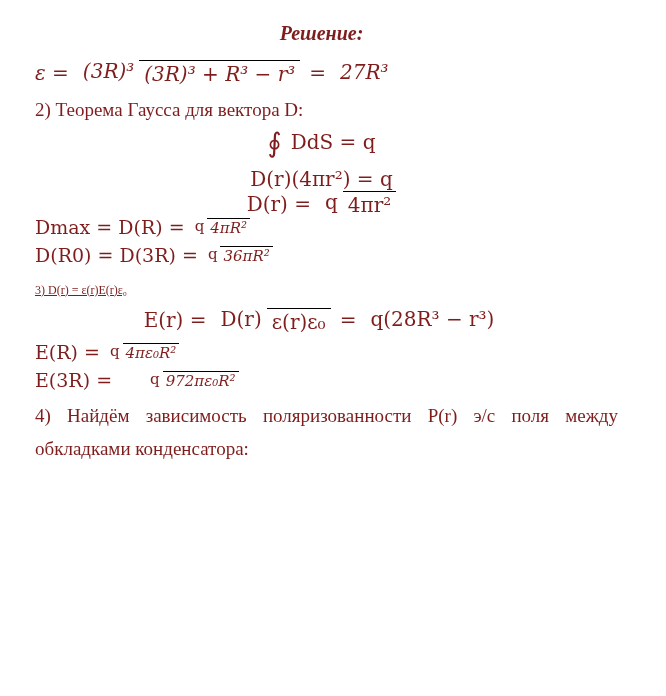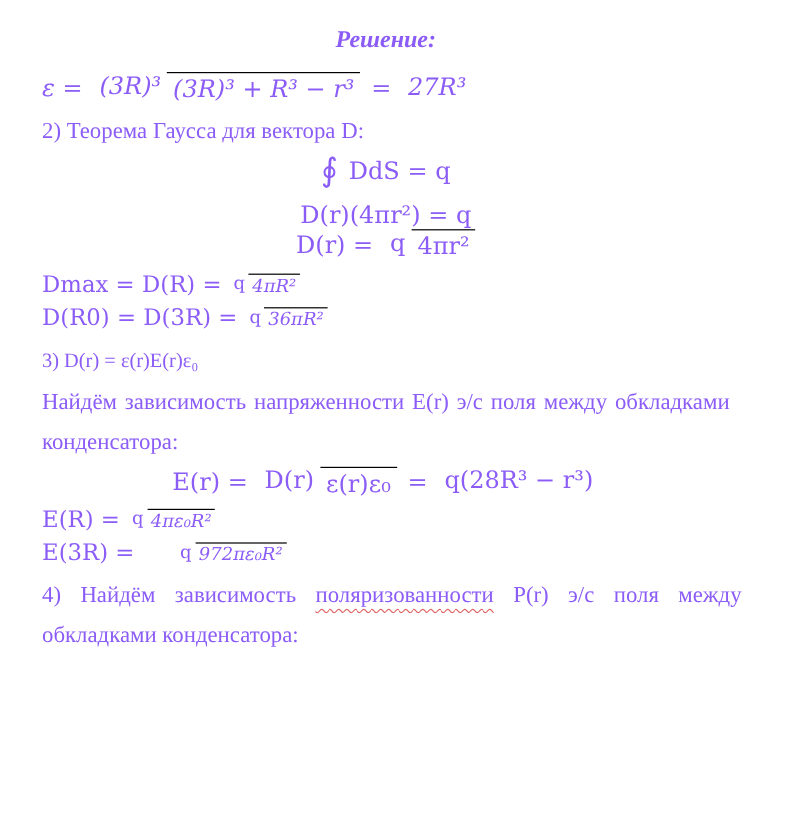--- a/index.html
+++ b/index.html
@@ -1,21 +1,21 @@
 <!DOCTYPE html>
 <html><head>
 <meta charset="utf-8">
 <style>
   html, body { margin: 0; padding: 0; background: #ffffff; }
   .page {
     width: 626px;
     height: 696px;
     box-sizing: border-box;
     background: #ffffff;
-    color: #8b5cf6;
+    color: #7f1d1d;
     font-family: "Liberation Serif", serif;
     font-size: 19px;
     padding: 22px 18px 0 35px;
     overflow: hidden;
     position: relative;
   }
   .title {
     text-align: center;
     font-size: 20px;
     font-weight: bold;
@@ -46,21 +46,20 @@
     flex-direction: row;
     text-align: center;
   }
   .frac .num { display: block; padding: 0 5px 2px; }
   .frac .den { display: block; border-top: 1.6px solid #000; padding: 2px 5px 0; }
   .frac.small { font-size: 15px; }
   .frac.small .num { padding: 0 3px 1px; }
   .frac.small .den { padding: 1px 3px 0; }
   .it { font-style: italic; }
   .squiggle {
-    text-decoration: underline;
     text-decoration-style: wavy;
     text-decoration-color: #e06666;
     text-decoration-thickness: 1px;
     text-underline-offset: 4px;
   }
   .big-op { font-size: 27px; line-height: 1; }
   .wide { margin-right: -10px; }
 </style>
 </head>
 <body>
@@ -94,39 +93,38 @@
   </div>
 
   <div class="math center" style="">
     <span>D(r) =</span>
     <span class="frac">
       <span class="num">q</span>
       <span class="den">4πr²</span>
     </span>
   </div>
 
-  <div class="math inline" style="margin-top:10px;">
+  <div class="math inline" style="">
     <span>Dmax = D(R) =</span>
     <span class="frac small">
       <span class="num">q</span>
       <span class="den it">4πR²</span>
     </span>
   </div>
 
   <div class="math inline" style="margin-top:6px;">
     <span>D(R0) = D(3R) =</span>
     <span class="frac small">
       <span class="num">q</span>
       <span class="den it">36πR²</span>
     </span>
   </div>
 
-  <p class="line" style="margin-top:10px; font-size:17px;">3) D(r) = ε(r)E(r)ε₀</p>
+  <p class="line" style="margin-top:10px; font-size:12px;text-decoration:underline;">3) D(r) = ε(r)E(r)ε₀</p>
 
-  <p class="just" style="margin-top:5px;">Найдём зависимость напряженности E(r) э/с поля между обкладками конденсатора:</p>
 
   <div class="math center" style="margin-top:4px;">
     <span>E(r) =</span>
     <span class="frac">
       <span class="num">D(r)</span>
       <span class="den">ε(r)ε₀</span>
     </span>
     <span>=</span>
     <span class="frac">
       <span class="num">q(28R³ − r³)</span>

